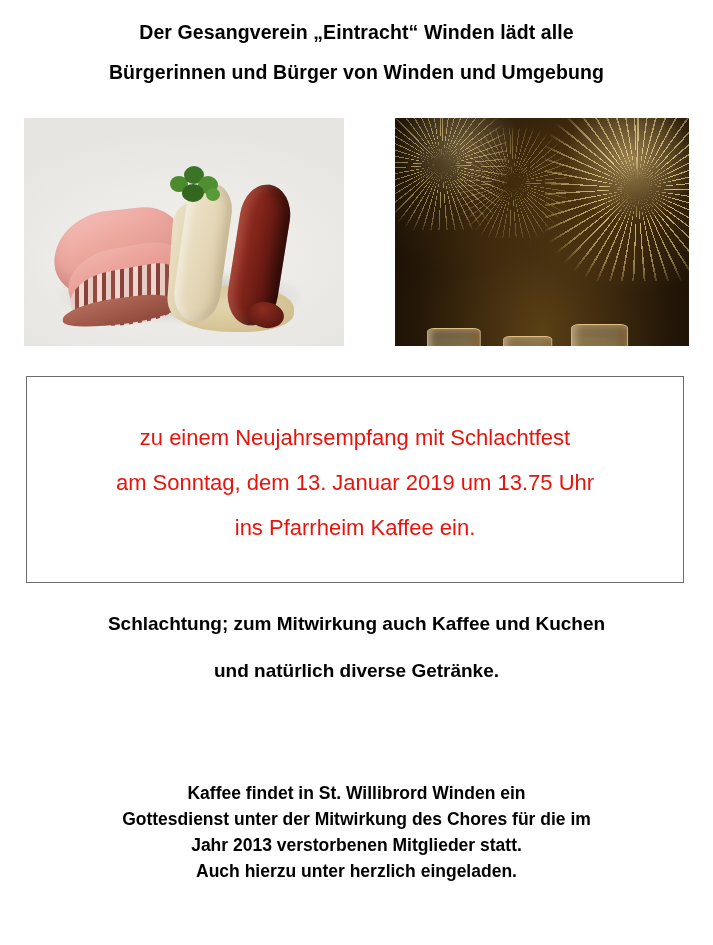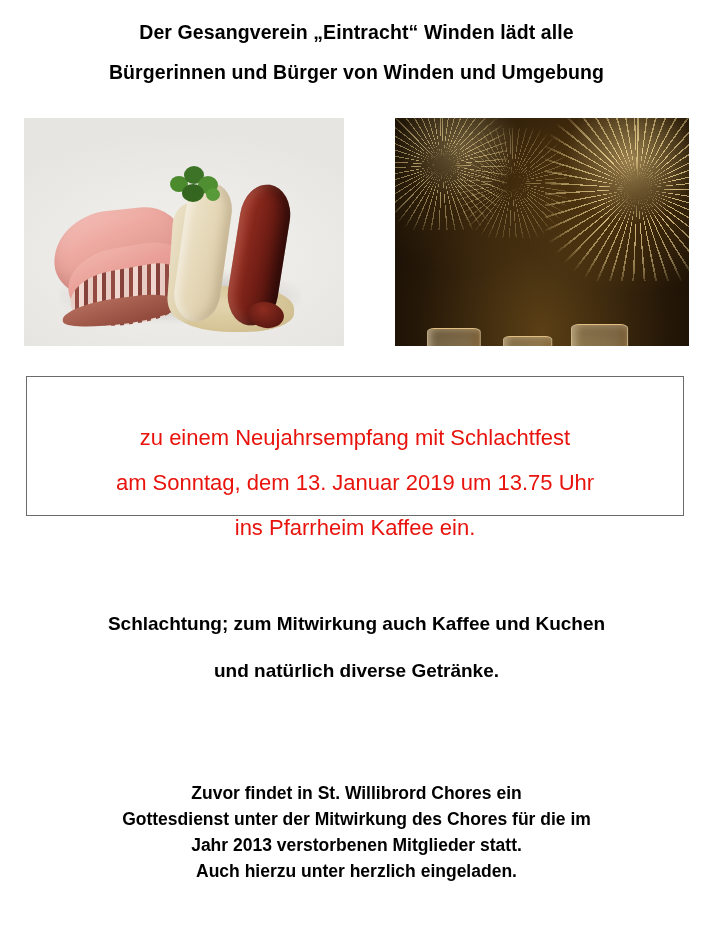--- a/index.html
+++ b/index.html
@@ -257,21 +257,21 @@
   .glass-left   { left: 32px;  bottom: 18px; transform: scale(0.96); }
   .glass-mid    { left: 108px; bottom: 10px; transform: scale(0.88); }
   .glass-right  { left: 176px; bottom: 22px; transform: scale(1.02); }
 
   
   .invite-box {
     position: absolute;
     left: 26px;
     top: 376px;
     width: 658px;
-    height: 140px;
+    height: 207px;
     border: 1px solid #6b6b6b;
     box-sizing: border-box;
     background: #ffffff;
   }
   .invite-box .inner {
     position: absolute;
     left: 0;
     right: 0;
     top: 38px;
     text-align: center;
@@ -370,19 +370,19 @@
       <span>ins Pfarrheim Kaffee ein.</span>
     </div>
   </div>
 
   <div class="body-1">
     <span>Schlachtung; zum Mitwirkung auch Kaffee und Kuchen</span>
     <span>und natürlich diverse Getränke.</span>
   </div>
 
   <div class="body-2">
-    <span>Zuvor findet in St. Willibrord Chores ein</span>
+    <span>Kaffee findet in St. Willibrord Winden ein</span>
     <span>Gottesdienst unter der Mitwirkung des Chores für die im</span>
     <span>Jahr 2013 verstorbenen Mitglieder statt.</span>
     <span>Auch hierzu unter herzlich eingeladen.</span>
   </div>
 
 </div>
 
 </body></html>

